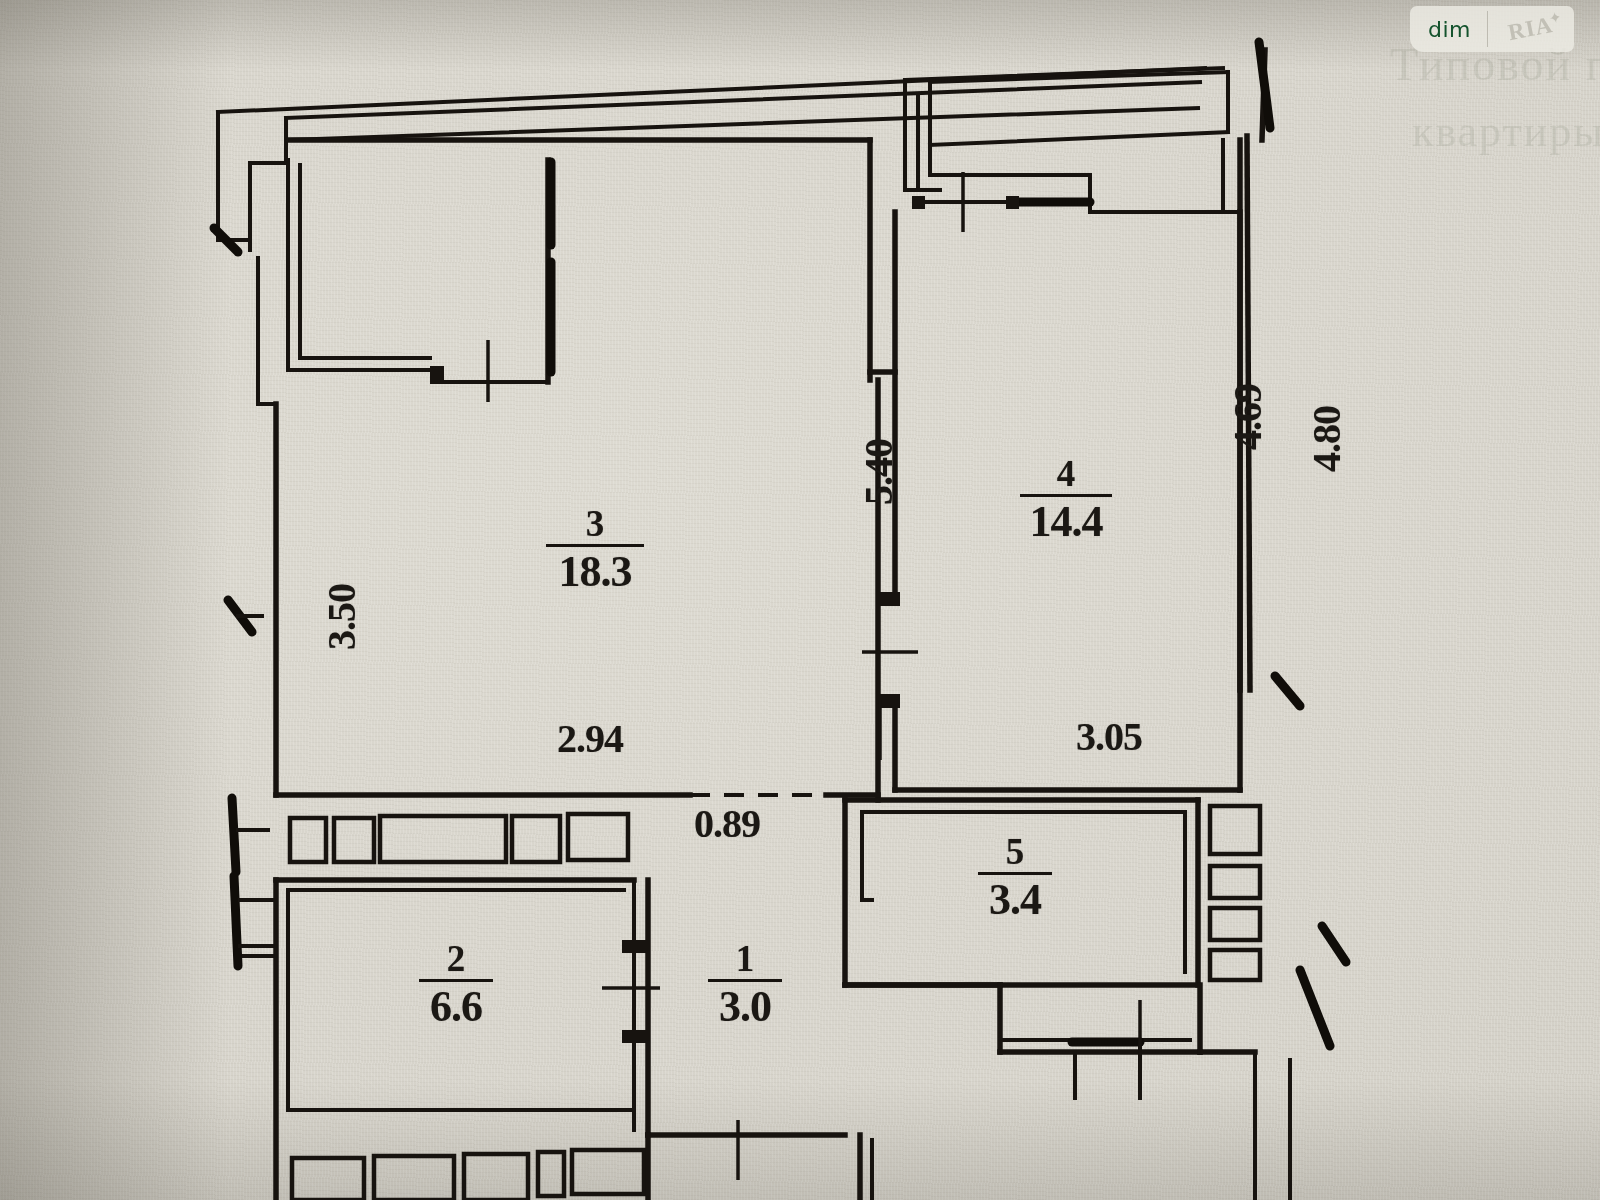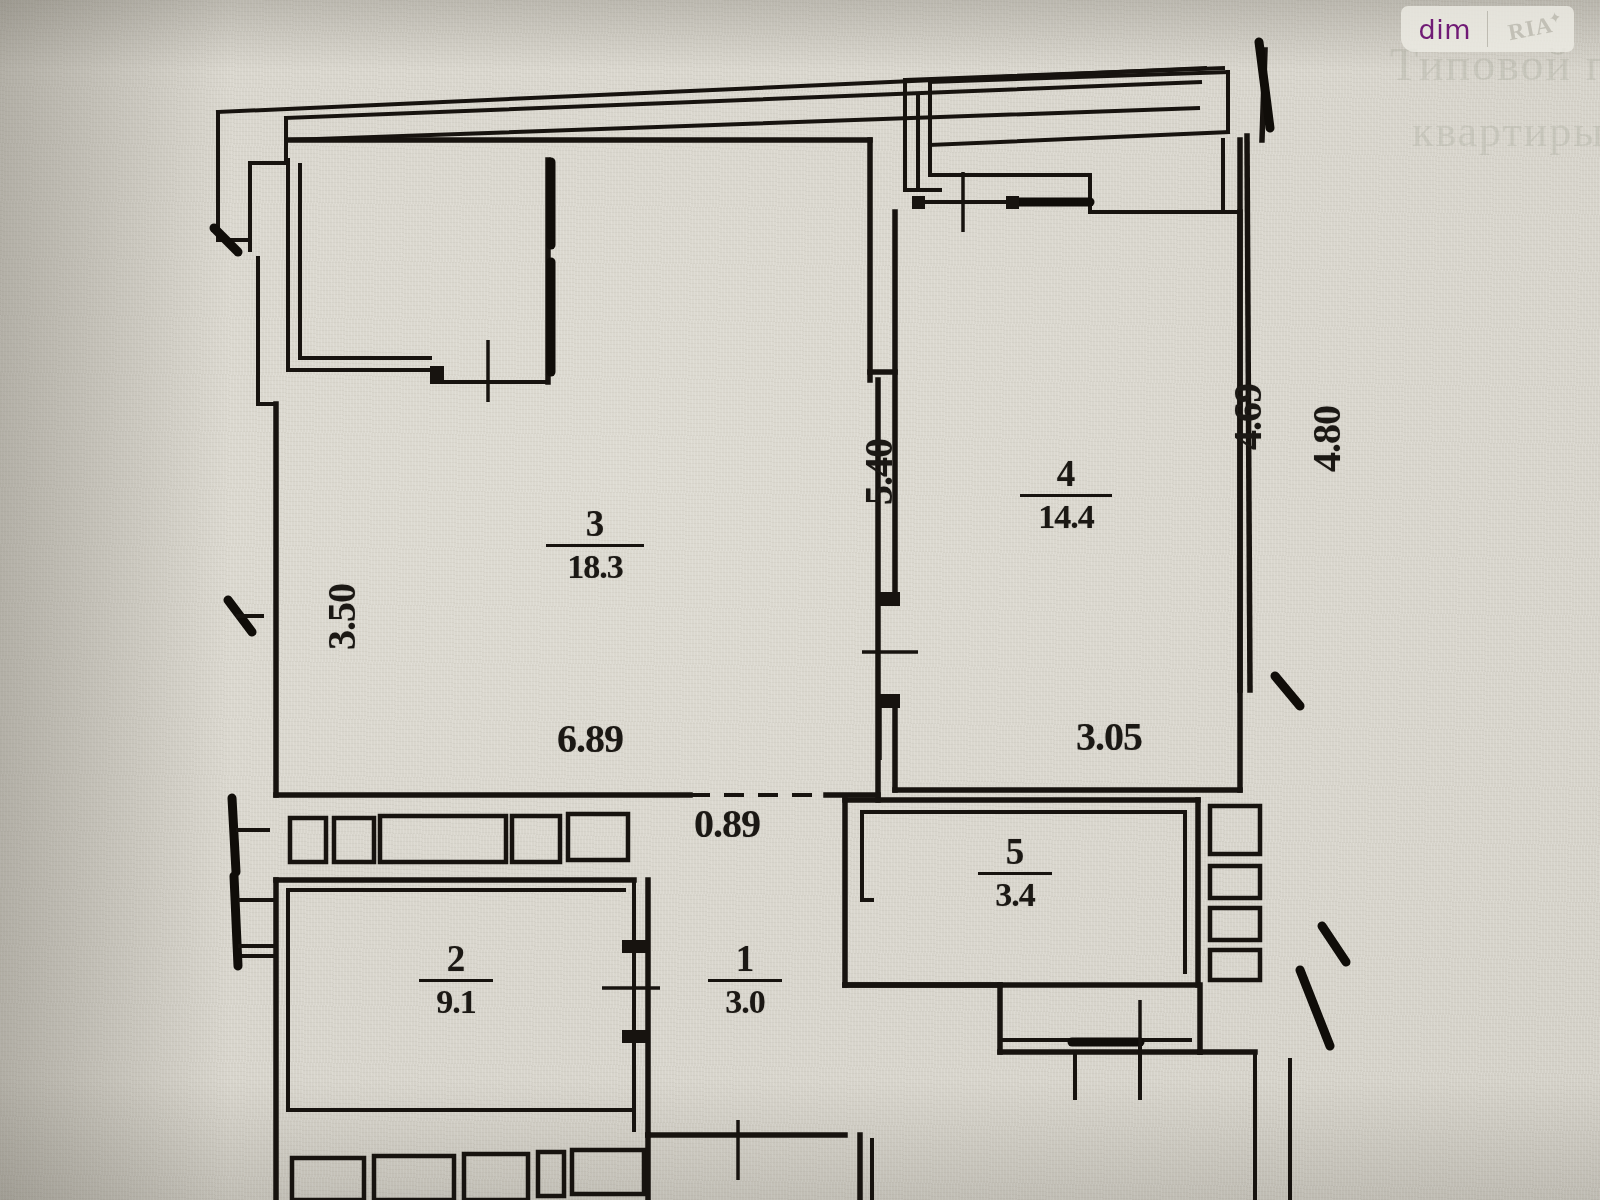--- a/index.html
+++ b/index.html
@@ -70,22 +70,22 @@
     align-items: stretch;
     height: 46px;
     background: rgba(238,236,229,.80);
     border-radius: 7px 7px 7px 14px;
     overflow: hidden;
   }
   #wm-dim {
     display: flex; align-items: center; justify-content: center;
     padding: 0 16px 0 18px;
     font-family: "DejaVu Sans", sans-serif;
-    font-size: 27px;
-    color: #701a75;
+    font-size: 22px;
+    color: #14532d;
     letter-spacing: .5px;
   }
   #wm-sep { width: 1px; background: rgba(176,174,163,.75); margin: 5px 0; }
   #wm-ria {
     display: flex; align-items: center; justify-content: center;
     padding: 0 12px;
     position: relative;
     width: 62px;
   }
   #wm-ria-text {
@@ -120,21 +120,21 @@
     font-weight: bold;
     display: block;
     padding-bottom: 2px;
   }
   .room-rule {
     height: 3px;
     background: #17130f;
     margin: 0 auto 3px auto;
   }
   .room-area {
-    font-size: 34px;
+    font-size: 44px;
     font-weight: bold;
     display: block;
     letter-spacing: -1px;
   }
   .dim {
     font-size: 40px;
     font-weight: bold;
     letter-spacing: -1px;
     white-space: nowrap;
   }
@@ -362,38 +362,38 @@
 
   <div class="lbl room-label" style="left:1015px; top:833px; transform:translateX(-50%);">
     <span class="room-num">5</span>
     <div class="room-rule" style="width:74px;"></div>
     <span class="room-area">3.4</span>
   </div>
 
   <div class="lbl room-label" style="left:456px; top:940px; transform:translateX(-50%);">
     <span class="room-num">2</span>
     <div class="room-rule" style="width:74px;"></div>
-    <span class="room-area">9.1</span>
+    <span class="room-area">6.6</span>
   </div>
 
   <div class="lbl room-label" style="left:745px; top:940px; transform:translateX(-50%);">
     <span class="room-num">1</span>
     <div class="room-rule" style="width:74px;"></div>
     <span class="room-area">3.0</span>
   </div>
 
   <div class="lbl dim dim-v" style="left:318px; top:650px;">3.50</div>
 
   <div class="lbl dim dim-v" style="left:855px; top:505px;">5.40</div>
 
   <div class="lbl dim dim-v" style="left:1224px; top:450px;">4.69</div>
 
   <div class="lbl dim dim-v" style="left:1303px; top:472px;">4.80</div>
 
-  <div class="lbl dim" style="left:557px; top:715px;">6.89</div>
+  <div class="lbl dim" style="left:557px; top:715px;">2.94</div>
 
   <div class="lbl dim" style="left:1032px; top:713px;margin-left:44px;">3.05</div>
 
   <div class="lbl dim" style="left:694px; top:800px;">0.89</div>
 
   <div id="watermark">
     <div id="wm-dim">dim</div>
     <div id="wm-sep"></div>
     <div id="wm-ria">
       <span id="wm-star">✦</span>

